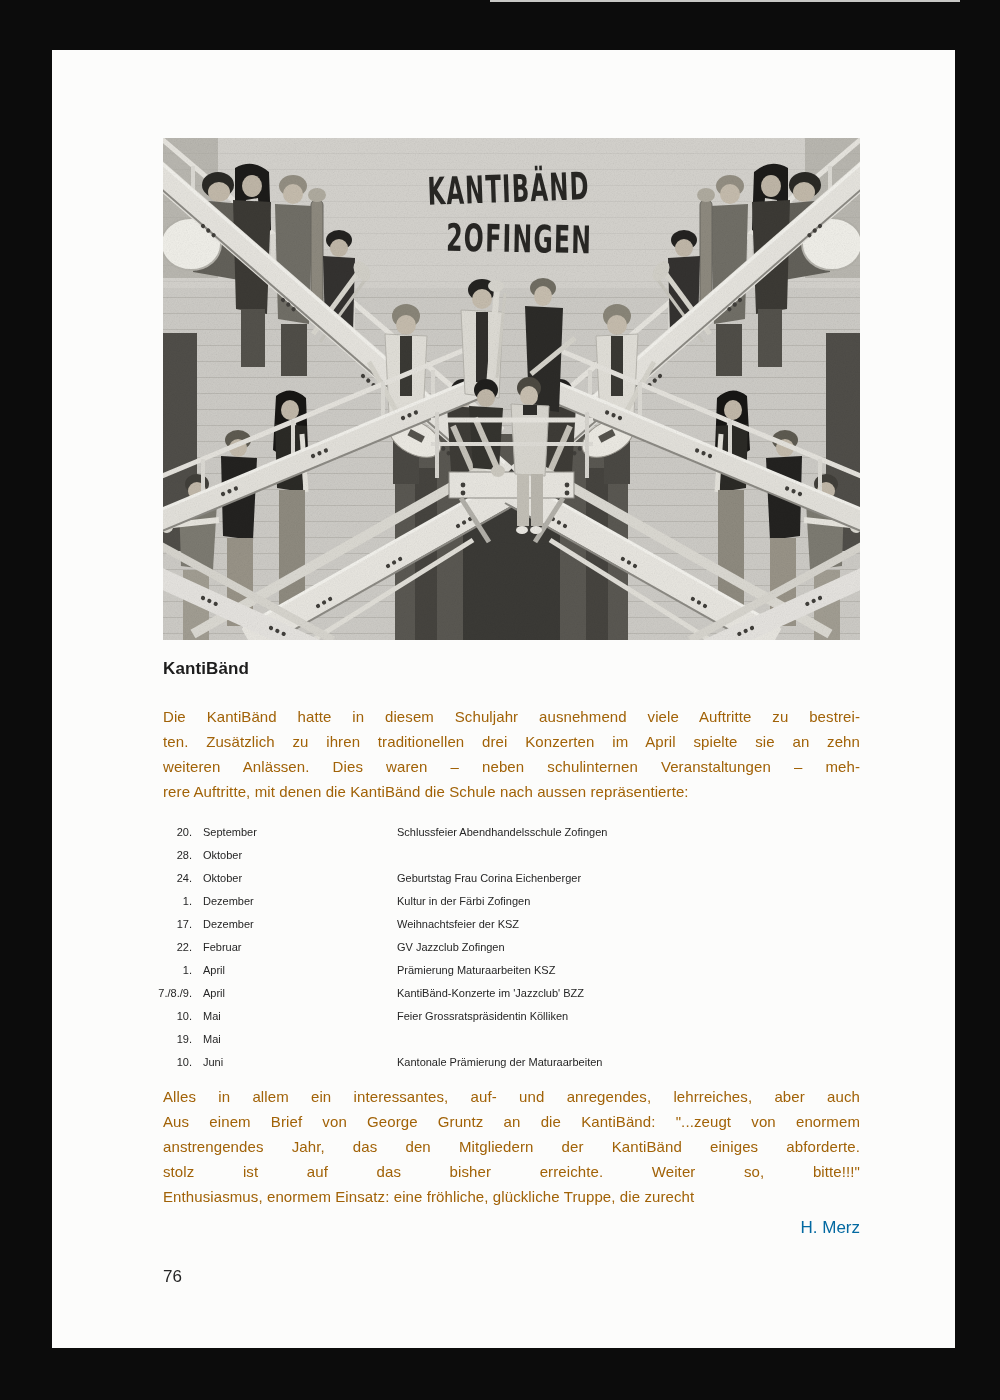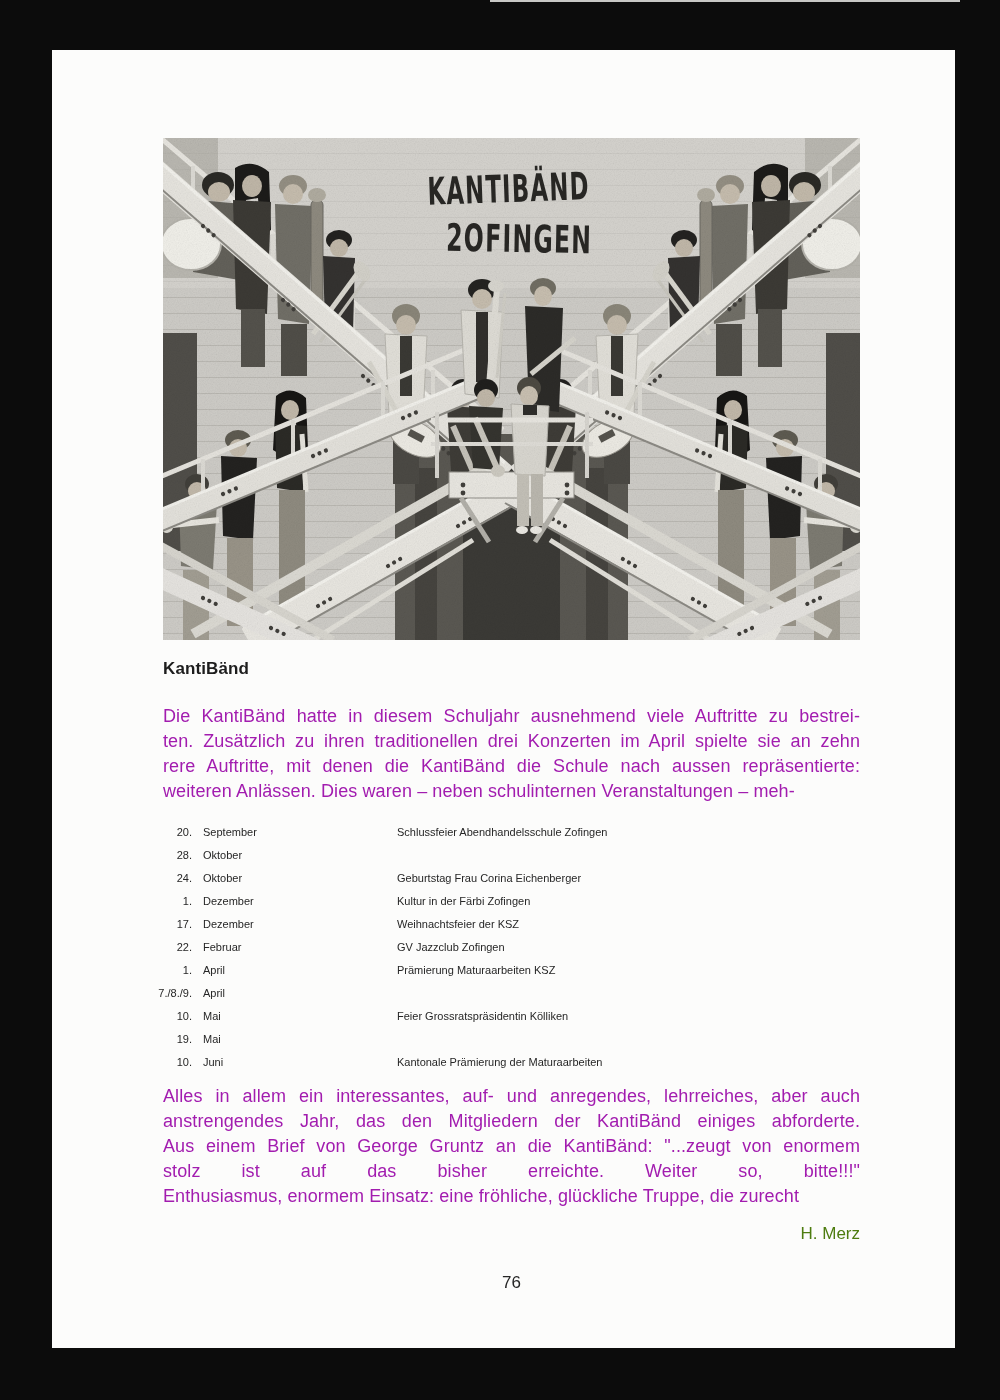--- a/index.html
+++ b/index.html
@@ -14,32 +14,32 @@
     position:absolute;left:52px;top:50px;width:903px;height:1298px;
     background:#fcfcfb;color:#222;box-sizing:border-box;
     padding:88px 95px 0 111px;
   }
   .photo{margin:0;width:697px;height:502px;display:block;}
   .photo svg{display:block;width:697px;height:502px;}
   h2.heading{
     font-size:17px;line-height:22px;font-weight:bold;color:#1d1d1d;
     margin:18px 0 0 0;letter-spacing:.1px;
   }
-  .para{font-size:18px;line-height:25px;color:#a21caf;letter-spacing:.1px;}
+  .para{font-size:15px;line-height:25px;color:#a16207;letter-spacing:.1px;}
   .para .j{text-align:justify;text-align-last:justify;}
   .para .j:last-child{text-align-last:left;}
   .para.intro{margin-top:24px;}
   .para.closing{margin-top:10px;}
   .events{margin-top:17px;font-size:11px;line-height:23px;color:#262626;}
   .events .row{display:flex;margin-left:-37px;}
   .events .day{display:inline-block;width:66px;text-align:right;flex:0 0 66px;}
   .events .month{display:inline-block;width:194px;flex:0 0 194px;margin-left:11px;}
   .events .event{flex:1 1 auto;}
-  .signature{margin-top:12px;font-size:17px;line-height:25px;text-align:right;color:#4d7c0f;}
-  .page-number{margin-top:26px;font-size:17px;line-height:22px;color:#262626;text-align:center;}
+  .signature{margin-top:6px;font-size:17px;line-height:25px;text-align:right;color:#0369a1;}
+  .page-number{margin-top:26px;font-size:17px;line-height:22px;color:#262626;}
 </style>
 </head>
 <body>
 
 <div class="scan-sliver"></div>
 
 <div class="page">
 
   <figure class="photo">
     <svg viewBox="0 0 697 502" xmlns="http://www.w3.org/2000/svg">
@@ -250,22 +250,22 @@
       <rect width="697" height="502" filter="url(#grain)" opacity="0.2" style="mix-blend-mode:multiply"></rect>
     </svg>
   </figure>
 
   <h2 class="heading">KantiBänd</h2>
 
   <div class="para intro">
 
   <div class="j">Die KantiBänd hatte in diesem Schuljahr ausnehmend viele Auftritte zu bestrei-</div>
       <div class="j">ten. Zusätzlich zu ihren traditionellen drei Konzerten im April spielte sie an zehn</div>
+      <div class="j">weiteren Anlässen. Dies waren – neben schulinternen Veranstaltungen – meh-</div>
       <div class="j">rere Auftritte, mit denen die KantiBänd die Schule nach aussen repräsentierte:</div>
-      <div class="j">weiteren Anlässen. Dies waren – neben schulinternen Veranstaltungen – meh-</div>
     </div>
 
   <div class="events">
 
   <div class="row">
       <span class="day">20.</span>
       <span class="month">September</span>
       <span class="event">Schlussfeier Abendhandelsschule Zofingen</span>
     </div>
       <div class="row">
@@ -293,42 +293,43 @@
       <span class="event">GV Jazzclub Zofingen</span>
     </div>
       <div class="row">
       <span class="day">1.</span>
       <span class="month">April</span>
       <span class="event">Prämierung Maturaarbeiten KSZ</span>
     </div>
       <div class="row">
       <span class="day">7./8./9.</span>
       <span class="month">April</span>
+      <span class="event">KantiBänd-Konzerte im 'Jazzclub' BZZ</span>
     </div>
       <div class="row">
       <span class="day">10.</span>
       <span class="month">Mai</span>
       <span class="event">Feier Grossratspräsidentin Kölliken</span>
     </div>
       <div class="row">
       <span class="day">19.</span>
       <span class="month">Mai</span>
     </div>
       <div class="row">
       <span class="day">10.</span>
       <span class="month">Juni</span>
       <span class="event">Kantonale Prämierung der Maturaarbeiten</span>
     </div>
     </div>
 
   <div class="para closing">
 
   <div class="j">Alles in allem ein interessantes, auf- und anregendes, lehrreiches, aber auch</div>
+      <div class="j">Aus einem Brief von George Gruntz an die KantiBänd: "...zeugt von enormem</div>
       <div class="j">anstrengendes Jahr, das den Mitgliedern der KantiBänd einiges abforderte.</div>
-      <div class="j">Aus einem Brief von George Gruntz an die KantiBänd: "...zeugt von enormem</div>
       <div class="j">stolz ist auf das bisher erreichte. Weiter so, bitte!!!"</div>
       <div class="j">Enthusiasmus, enormem Einsatz: eine fröhliche, glückliche Truppe, die zurecht</div>
     </div>
 
   <div class="signature">H. Merz</div>
 
   <div class="page-number">76</div>
 
 </div>
 

